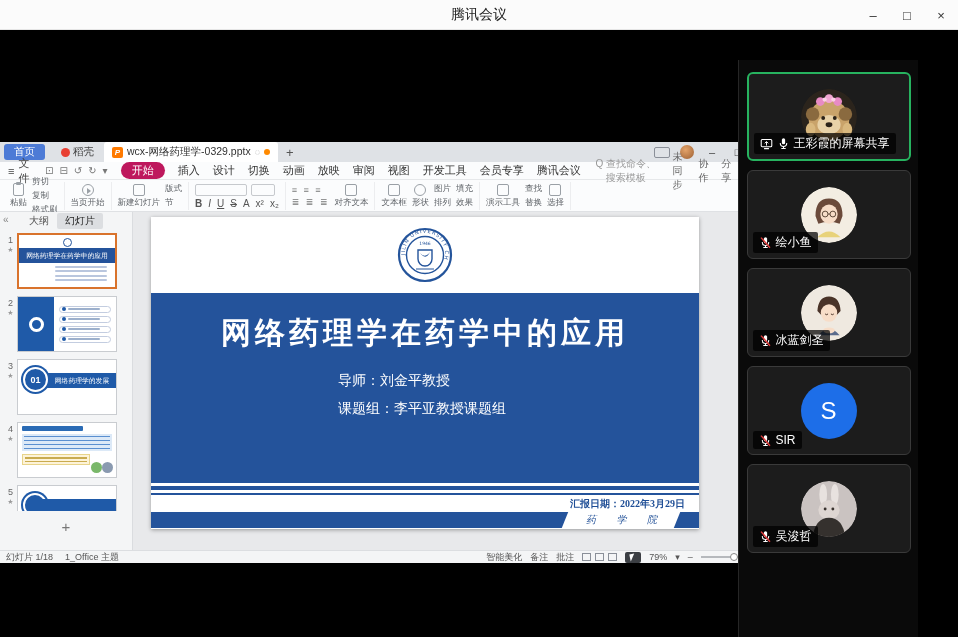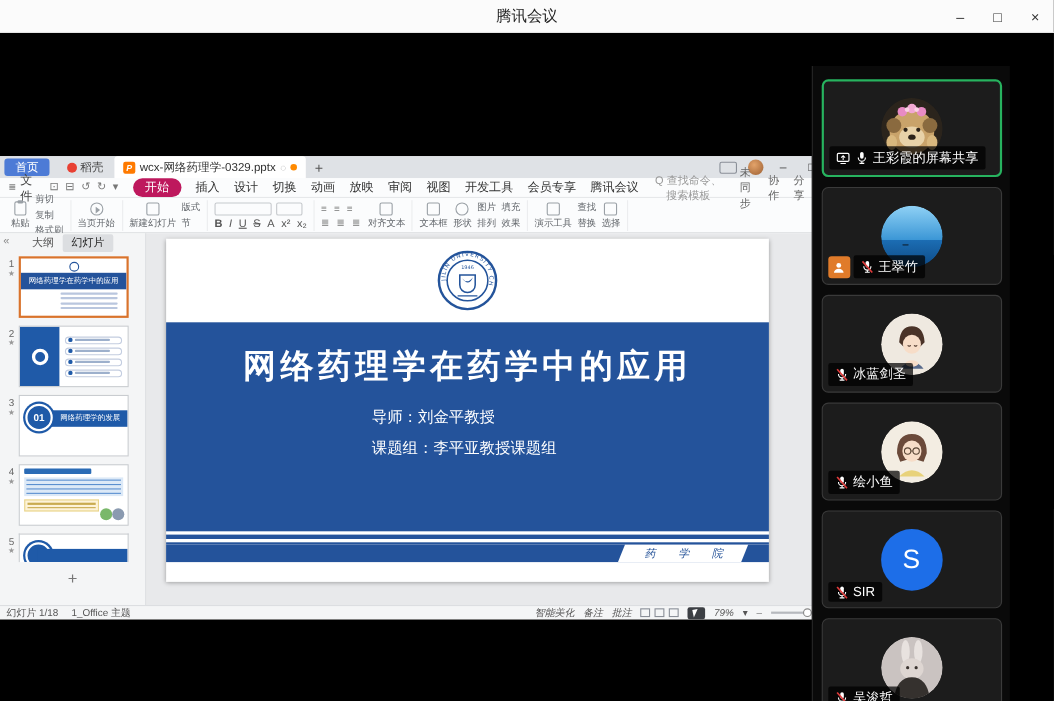--- a/index.html
+++ b/index.html
@@ -154,21 +154,21 @@
     transform:skewX(-22deg); display:flex; align-items:center; justify-content:center; }
   .strip-para span { transform:skewX(22deg); font-style:italic; color:#1f4e96; font-size:10px;
     letter-spacing:9px; font-family:"Liberation Serif","DejaVu Serif",serif; white-space:nowrap; padding-left:9px; }
   .right-strip { position:absolute; right:1px; top:8px; width:14px; display:flex; flex-direction:column;
     gap:11px; align-items:center; }
   .right-strip i { width:9px; height:9px; border:1px solid #9aa0a6; border-radius:2px; display:block; }
 
   
   .wps-status { height:13px; background:#f4f5f6; border-top:1px solid #dcdee1; display:flex;
     align-items:center; font-size:9px; color:#555; padding:0 6px; gap:12px; }
-  .st-right { margin-left:auto; display:flex; align-items:center; gap:8px;font-style:italic; }
+  .st-right { margin-left:auto; display:flex; align-items:center; gap:8px; }
   .viewics { display:flex; gap:4px; }
   .viewics i { width:9px; height:8px; border:1px solid #8a8f98; display:block; }
   .pointer-chip { width:16px; height:11px; background:#3c3f44; border-radius:2px; position:relative; }
   .pointer-chip::before { content:""; position:absolute; left:5px; top:2px; border-top:7px solid #fff;
     border-right:5px solid transparent; transform:rotate(-12deg); }
   .zoom-slider { width:58px; height:2px; background:#b6b9bd; position:relative; }
   .zoom-knob { position:absolute; left:50%; top:-3px; width:8px; height:8px; border-radius:50%;
     background:#fff; border:1px solid #888; }
 
   svg text { font-family:"DejaVu Sans",sans-serif; }
@@ -485,20 +485,21 @@
               </div>
               <div class="slide-band">
                 <div class="slide-title">网络药理学在药学中的应用</div>
                 <div class="slide-lines">
                   <div>导师：刘金平教授</div>
                   <div>课题组：李平亚教授课题组</div>
                 </div>
               </div>
               <div class="rule1"></div>
               <div class="rule2"></div>
+              <div class="slide-date">汇报日期：2022年3月29日</div>
               <div class="slide-strip">
                 <div class="strip-para">
                   <span>药 学 院</span>
                 </div>
               </div>
             </div>
             <div class="right-strip">
               <i></i>
                 <i></i>
                 <i></i>
@@ -560,82 +561,57 @@
           <svg>
               <use href="#sym-share"></use>
             </svg>
           <svg>
               <use href="#sym-mic"></use>
             </svg>
           <span>王彩霞的屏幕共享</span>
         </div>
       </div>
 
-      <div class="tile">
-        <svg class="avatar" viewBox="0 0 58 58">
-          <defs>
-              <linearGradient id="sea" x1="0" y1="0" x2="0" y2="1">
-            <stop offset="0" stop-color="#8fd1f5"></stop>
-                <stop offset="0.55" stop-color="#3c97d6"></stop>
-            <stop offset="0.56" stop-color="#1c6db3"></stop>
-                <stop offset="1" stop-color="#0d4a86"></stop>
-          </linearGradient>
-            </defs>
-          <circle cx="29" cy="29" r="29" fill="url(#sea)"></circle>
-          <rect x="20" y="36" width="6" height="1.6" rx="0.8" fill="#123a5e"></rect>
-        </svg>
-        <div class="host-badge">
-          <svg>
-              <use href="#sym-person"></use>
-            </svg>
-        </div>
-        <div class="plabel shift">
-          <svg>
-              <use href="#sym-mic-muted"></use>
-            </svg>
-          <span>王翠竹</span>
-        </div>
-      </div>
-
-      <div class="tile">
-        <svg class="avatar" viewBox="0 0 58 58">
-          <circle cx="29" cy="29" r="29" fill="#efe9e0"></circle>
-          <path d="M17 27 q1 -15 12 -15 q11 0 12 15 l-4 4 q-8 -5 -16 0 z" fill="#4a3328"></path>
-          <ellipse cx="29" cy="29" rx="8.5" ry="9" fill="#f7ddc8"></ellipse>
-          <path d="M25 30 q1.5 1.5 3 0 M31 30 q1.5 1.5 3 0" stroke="#4a3328" stroke-width="1" fill="none"></path>
-          <path d="M18 52 q11 -13 22 0 z" fill="#5a6b8c"></path>
-          <ellipse cx="29" cy="47" rx="6" ry="3" fill="#f7ddc8"></ellipse>
-        </svg>
-        <div class="plabel">
-          <svg>
-              <use href="#sym-mic-muted"></use>
-            </svg>
-          <span>冰蓝剑圣</span>
-        </div>
-      </div>
 
       <div class="tile">
         <svg class="avatar" viewBox="0 0 58 58">
           <circle cx="29" cy="29" r="29" fill="#f3ede2"></circle>
           <path d="M15 30 q0 -18 14 -18 q14 0 14 18 l-3 8 q-11 -4 -22 0 z" fill="#6b4a3a"></path>
           <ellipse cx="29" cy="28" rx="9" ry="10" fill="#f7ddc8"></ellipse>
           <circle cx="25" cy="28" r="3" fill="none" stroke="#5a4636" stroke-width="1"></circle>
           <circle cx="33" cy="28" r="3" fill="none" stroke="#5a4636" stroke-width="1"></circle>
           <line x1="28" y1="28" x2="30" y2="28" stroke="#5a4636" stroke-width="1"></line>
           <path d="M17 52 q12 -12 24 0 z" fill="#e8d27a"></path>
         </svg>
         <div class="plabel">
           <svg>
               <use href="#sym-mic-muted"></use>
             </svg>
           <span>绘小鱼</span>
         </div>
       </div>
 
       <div class="tile">
+        <svg class="avatar" viewBox="0 0 58 58">
+          <circle cx="29" cy="29" r="29" fill="#efe9e0"></circle>
+          <path d="M17 27 q1 -15 12 -15 q11 0 12 15 l-4 4 q-8 -5 -16 0 z" fill="#4a3328"></path>
+          <ellipse cx="29" cy="29" rx="8.5" ry="9" fill="#f7ddc8"></ellipse>
+          <path d="M25 30 q1.5 1.5 3 0 M31 30 q1.5 1.5 3 0" stroke="#4a3328" stroke-width="1" fill="none"></path>
+          <path d="M18 52 q11 -13 22 0 z" fill="#5a6b8c"></path>
+          <ellipse cx="29" cy="47" rx="6" ry="3" fill="#f7ddc8"></ellipse>
+        </svg>
+        <div class="plabel">
+          <svg>
+              <use href="#sym-mic-muted"></use>
+            </svg>
+          <span>冰蓝剑圣</span>
+        </div>
+      </div>
+
+      <div class="tile">
         <div class="letter-avatar">
           <span>S</span>
         </div>
         <div class="plabel">
           <svg>
               <use href="#sym-mic-muted"></use>
             </svg>
           <span>SIR</span>
         </div>
       </div>

